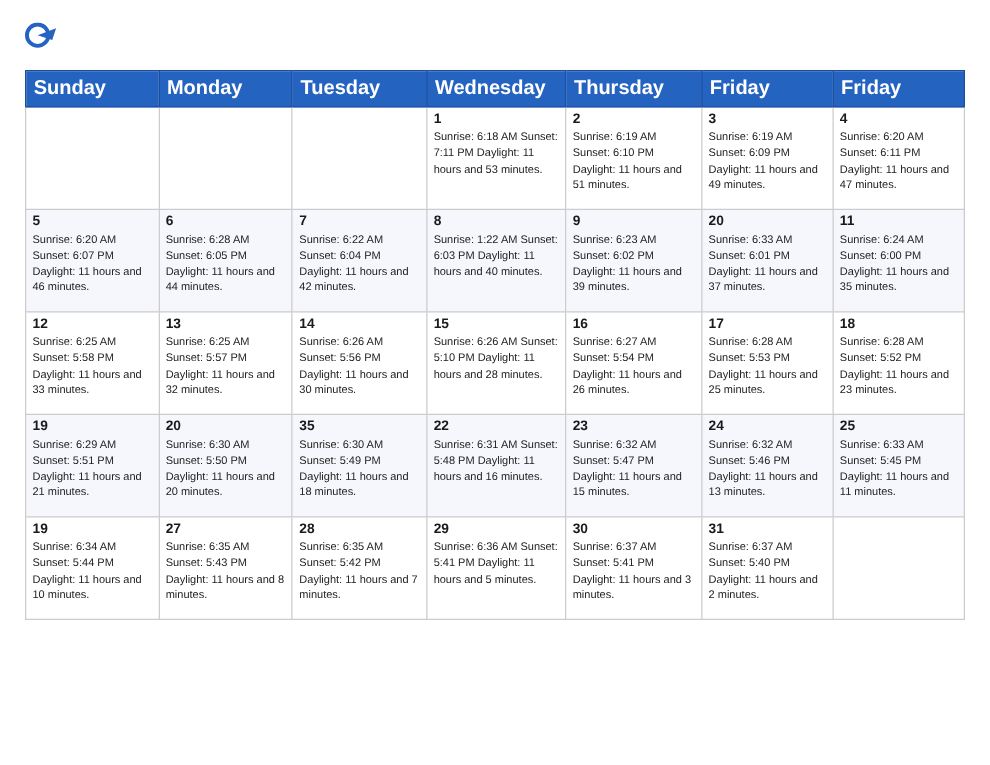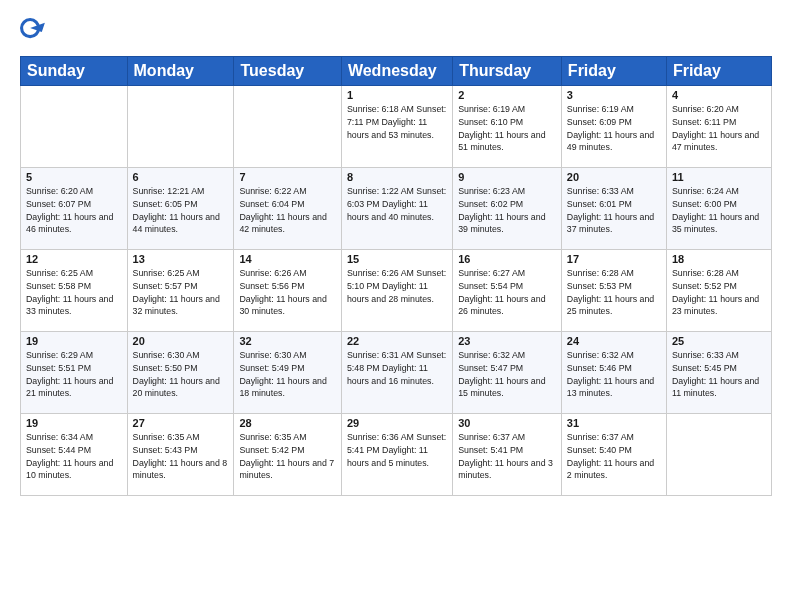--- a/index.html
+++ b/index.html
@@ -160,21 +160,21 @@
         </tr>
         <tr>
           <td>
             <div class="day-num">5</div>
             <div class="day-info">Sunrise: 6:20 AM
 Sunset: 6:07 PM
 Daylight: 11 hours and 46 minutes.</div>
           </td>
           <td>
             <div class="day-num">6</div>
-            <div class="day-info">Sunrise: 12:21 AM
+            <div class="day-info">Sunrise: 6:28 AM
 Sunset: 6:05 PM
 Daylight: 11 hours and 44 minutes.</div>
           </td>
           <td>
             <div class="day-num">7</div>
             <div class="day-info">Sunrise: 6:22 AM
 Sunset: 6:04 PM
 Daylight: 11 hours and 42 minutes.</div>
           </td>
           <td>
@@ -253,21 +253,21 @@
 Sunset: 5:51 PM
 Daylight: 11 hours and 21 minutes.</div>
           </td>
           <td>
             <div class="day-num">20</div>
             <div class="day-info">Sunrise: 6:30 AM
 Sunset: 5:50 PM
 Daylight: 11 hours and 20 minutes.</div>
           </td>
           <td>
-            <div class="day-num">32</div>
+            <div class="day-num">35</div>
             <div class="day-info">Sunrise: 6:30 AM
 Sunset: 5:49 PM
 Daylight: 11 hours and 18 minutes.</div>
           </td>
           <td>
             <div class="day-num">22</div>
             <div class="day-info">Sunrise: 6:31 AM
 Sunset: 5:48 PM
 Daylight: 11 hours and 16 minutes.</div>
           </td>

